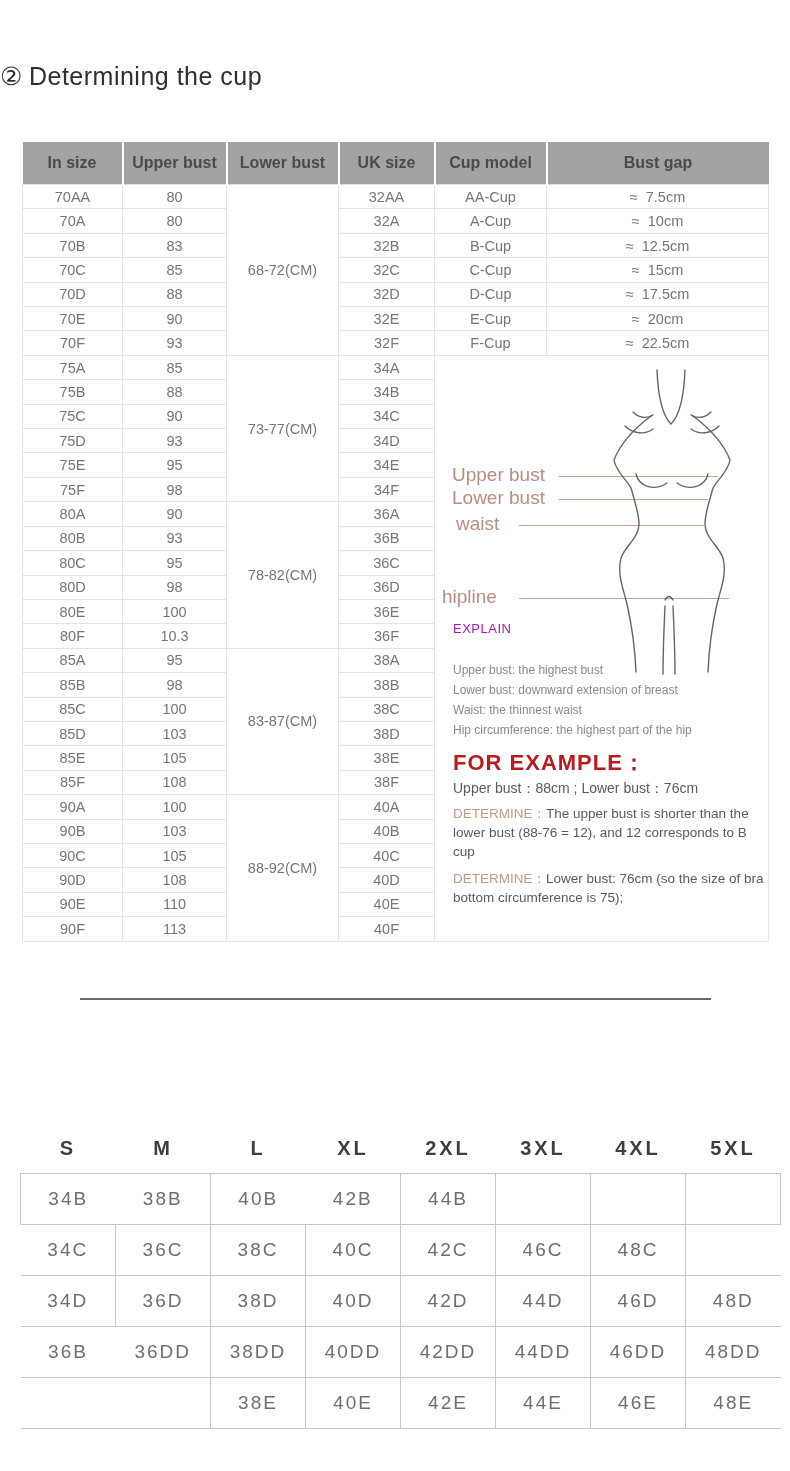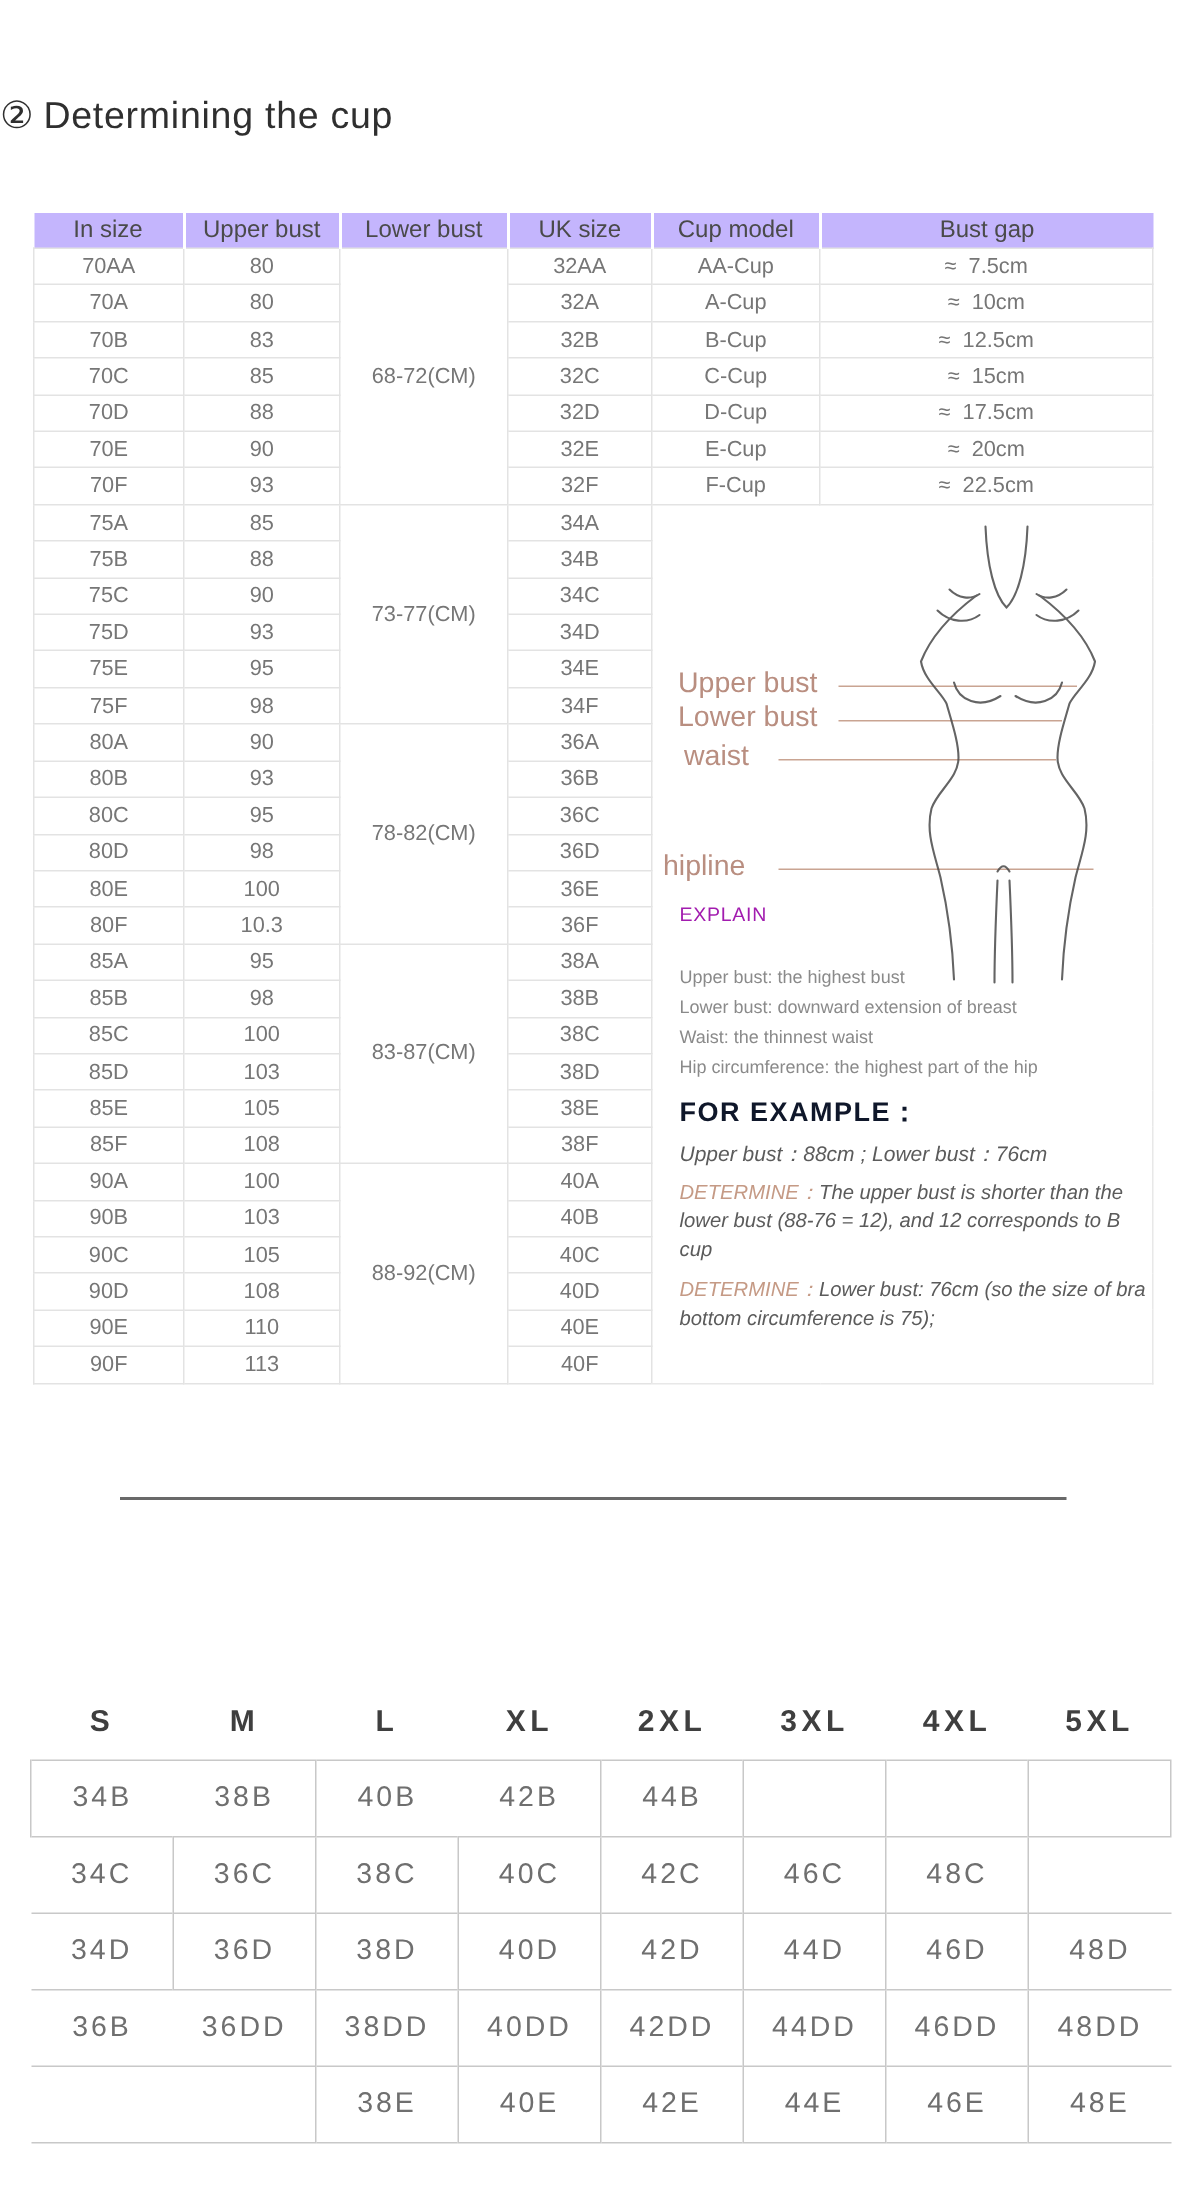--- a/index.html
+++ b/index.html
@@ -9,21 +9,21 @@
   
   .sec-title{position:absolute;left:0;width:790px;text-align:left;
              font-size:25px;color:#2f2f2f;letter-spacing:0.5px;}
   .sec-title .num{margin-right:6px;}
   #cup-title{top:62px;}
   #size-title{top:1032px;}
 
   
   #cup-table{position:absolute;left:22px;top:142px;width:746px;
              border-collapse:collapse;table-layout:fixed;}
-  #cup-table th{background:#c4b5fd;height:23px;font-size:16px;font-weight:normal;
+  #cup-table th{background:#a3a3a3;height:42px;font-size:16px;font-weight:bold;
                 color:#4a4a4a;border-left:2px solid #ffffff;padding:0;}
   #cup-table th:first-child{border-left:none;}
   #cup-table td{border:1px solid #e3e3e3;height:23.42px;padding:0;text-align:center;
                 vertical-align:middle;font-size:14.5px;color:#767676;}
   #cup-table td.gap-cell{white-space:pre;}
   #cup-table td.panel-cell{border:none;border-right:1px solid #e8e8e8;
                            border-bottom:1px solid #e8e8e8;vertical-align:top;padding:0;}
 
   
   .panel{position:relative;width:334px;height:560px;overflow:hidden;text-align:left;}
@@ -33,23 +33,23 @@
   .l-lower{left:124px;top:143px;width:149px;}
   .l-waist{left:84px;top:169px;width:185px;}
   .l-hip{left:84px;top:242px;width:210px;}
   .mlabel{position:absolute;font-size:19px;color:#b98e80;}
   .p-upper{left:17px;top:108px;}
   .p-lower{left:17px;top:131px;}
   .p-waist{left:21px;top:157px;}
   .p-hip{left:7px;top:230px;}
   .explain-title{position:absolute;left:18px;top:265px;font-size:13px;color:#a21caf;letter-spacing:0.5px;}
   .explain-lines{position:absolute;left:18px;top:304px;font-size:12px;line-height:20px;color:#8a8a8a;}
-  .example-title{position:absolute;left:18px;top:392px;font-size:18px;font-weight:bold;
-                 color:#0f172a;letter-spacing:1px;}
-  .example-block{position:absolute;left:18px;top:424px;width:316px;font-style:italic;}
+  .example-title{position:absolute;left:18px;top:392px;font-size:22px;font-weight:bold;
+                 color:#b91c1c;letter-spacing:1px;}
+  .example-block{position:absolute;left:18px;top:424px;width:316px;}
   .example-l1{font-size:14px;color:#5b5b5b;margin:0 0 6px 0;}
   .det{font-size:13.5px;line-height:19px;color:#5b5b5b;margin:0 0 8px 0;}
   .det-label{color:#c59a85;}
   .conclusion{font-size:15.5px;font-weight:bold;color:#3d3d3d;margin:4px 0 0 0;}
   .size-highlight{color:#c59a85;}
 
   
   .divider{position:absolute;left:80px;top:998px;width:631px;height:2px;background:#696969;}
 
   

